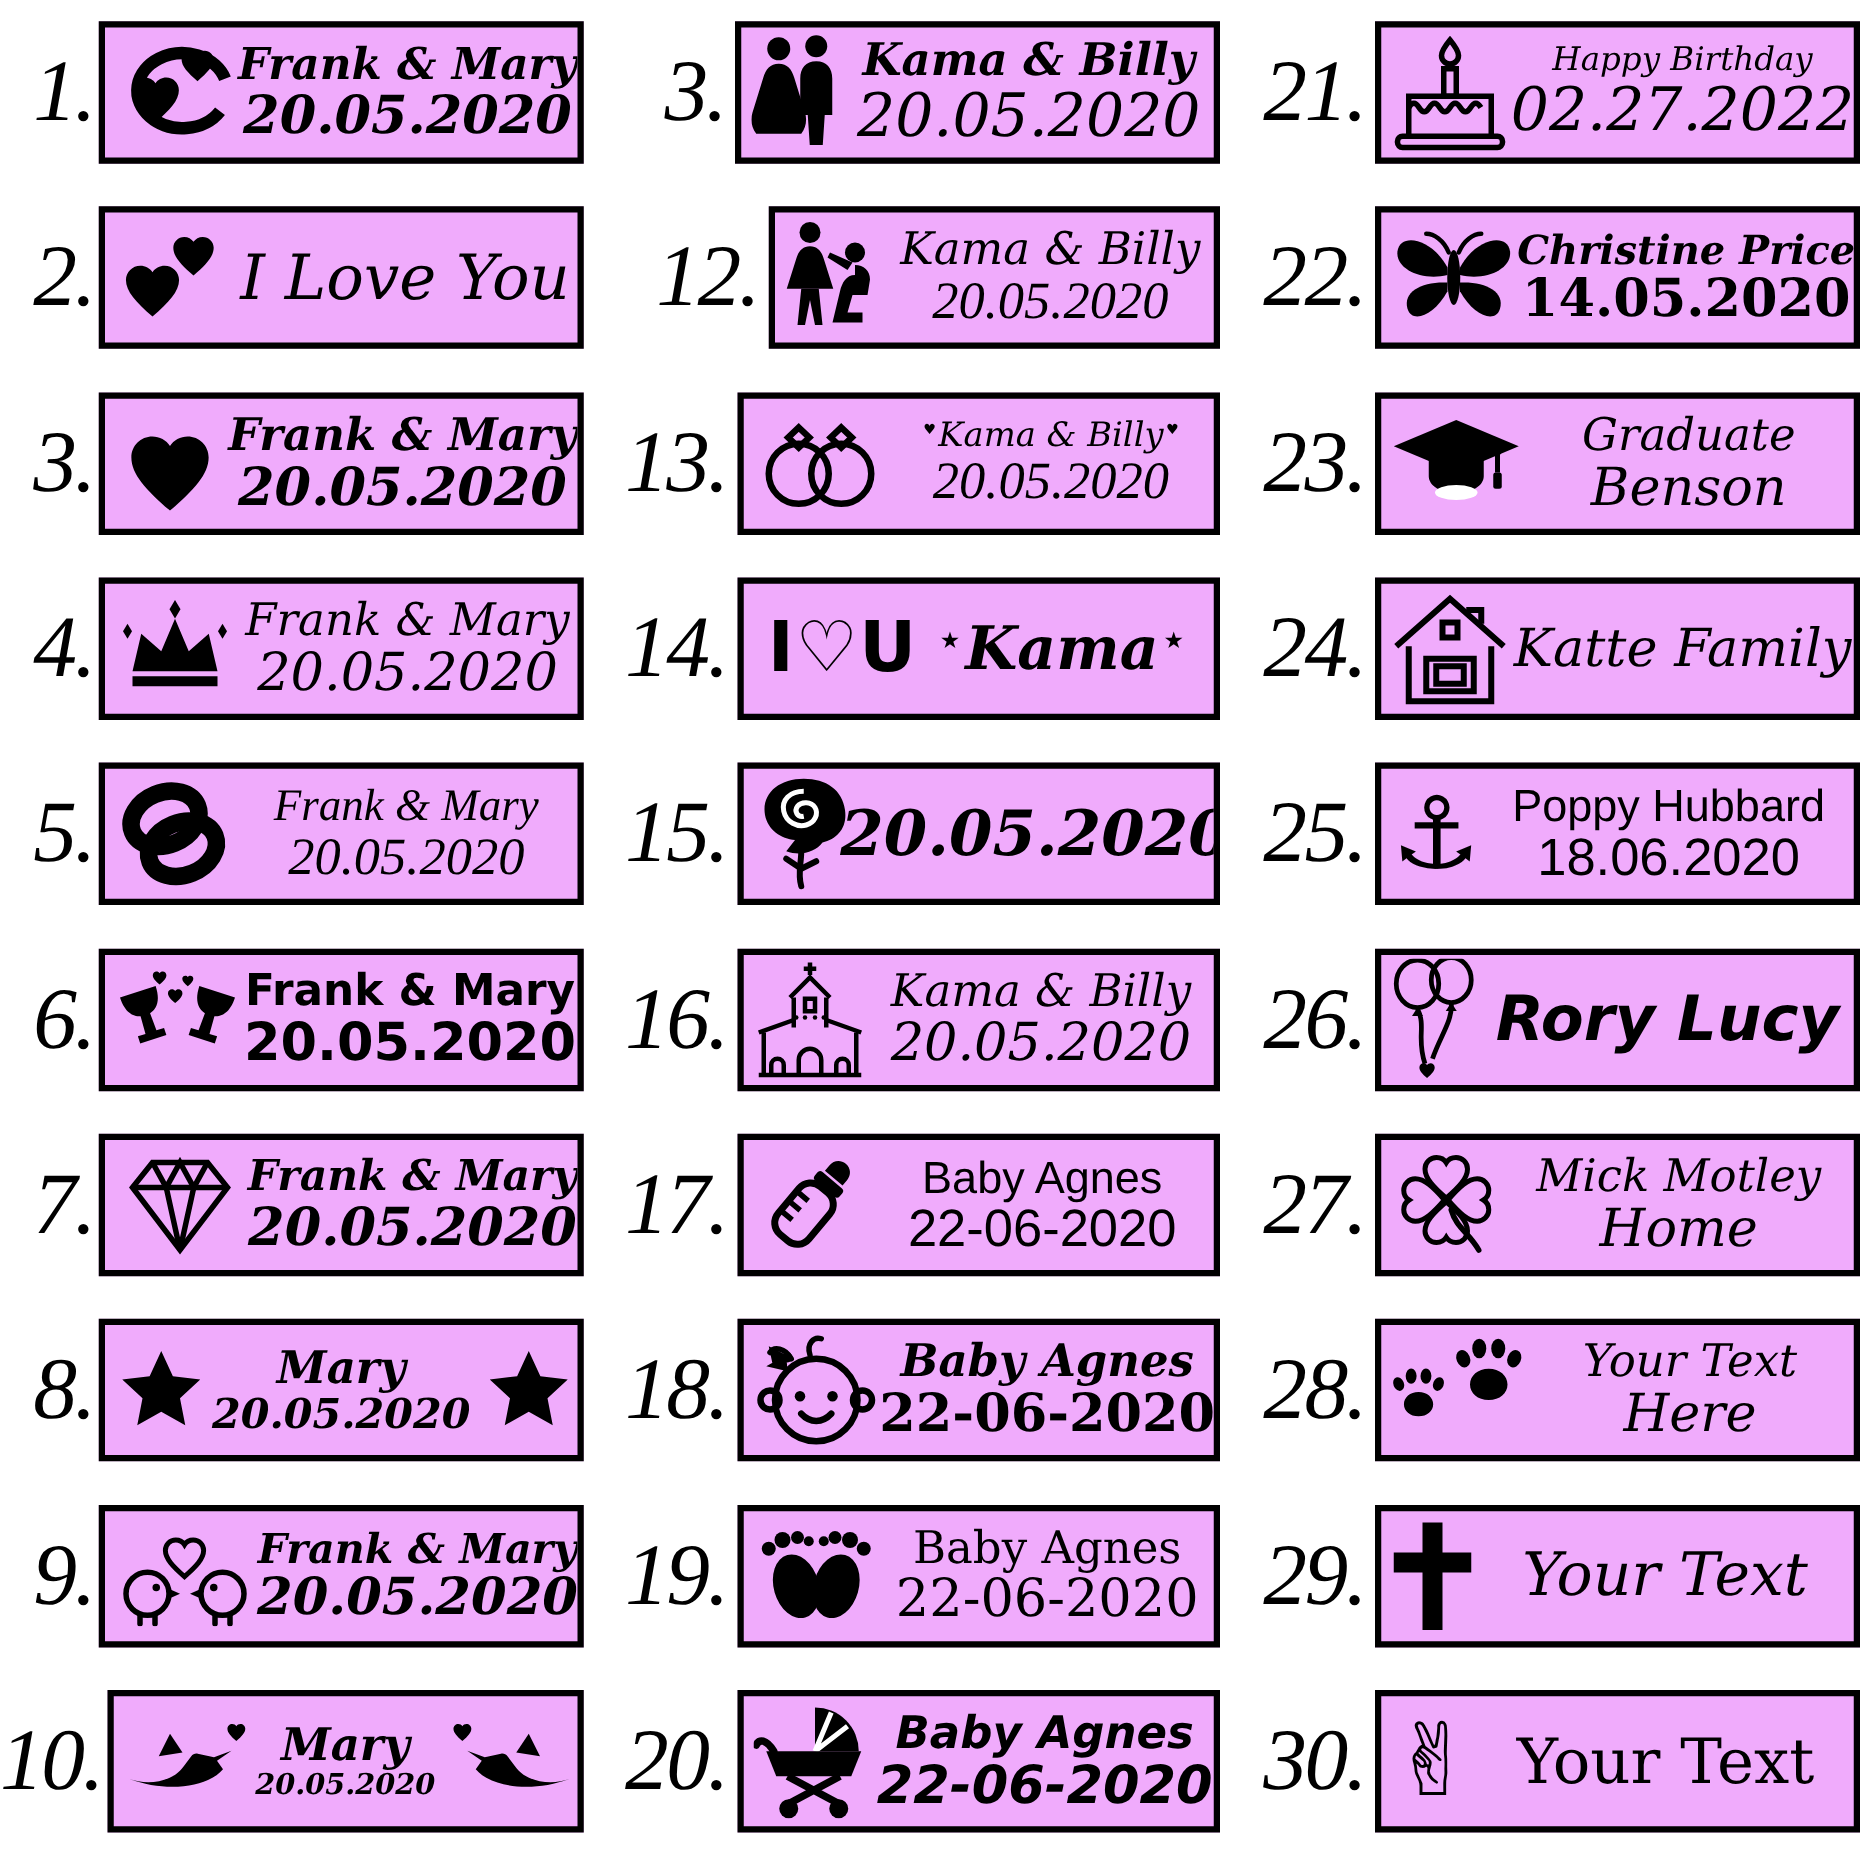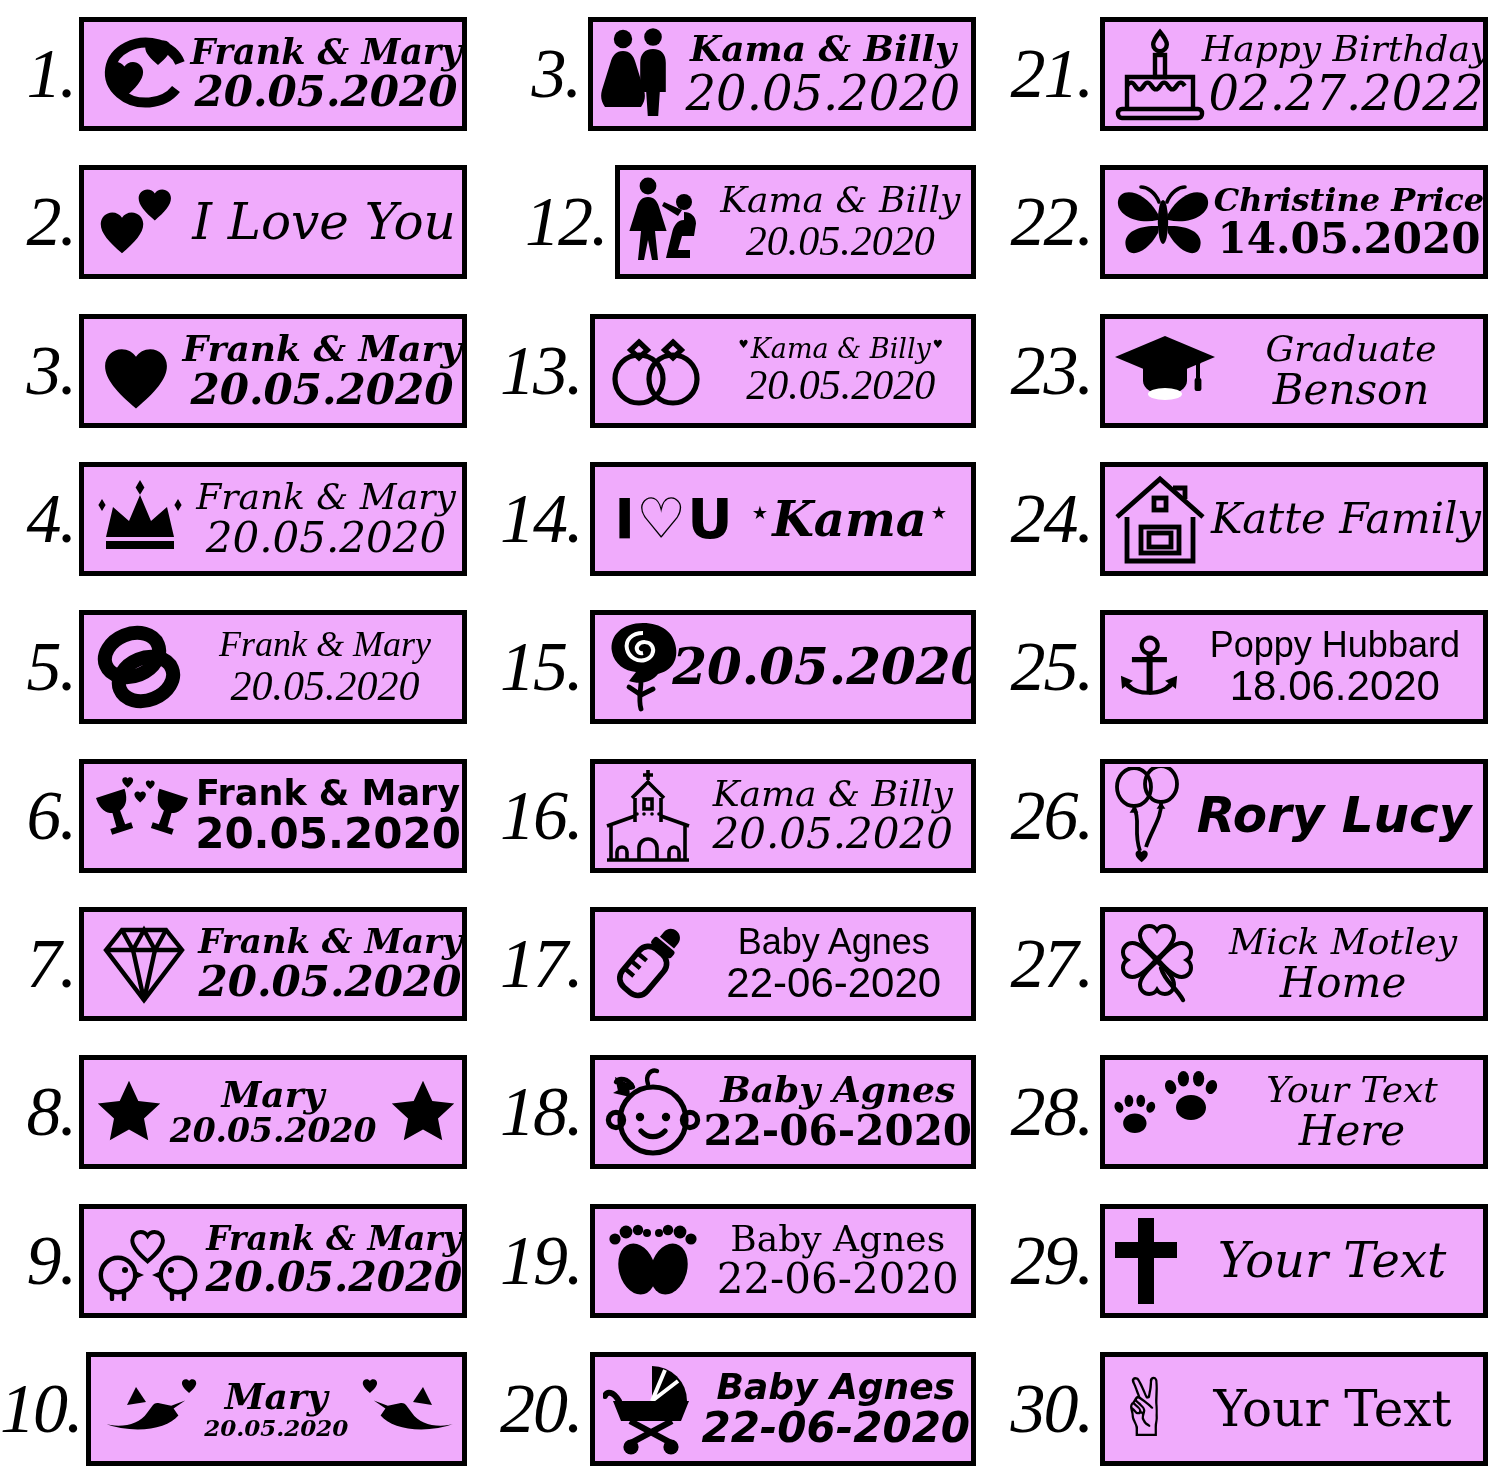--- a/index.html
+++ b/index.html
@@ -463,21 +463,21 @@
             <g fill="none" stroke="#000" stroke-width="2.2">
               <rect x="2.5" y="41" width="42" height="4.5" rx="2"></rect>
               <path d="M7 41V25h33v16"></path>
               <path d="M7 29.5q2.06-3.4 4.12 0t4.12 0t4.13 0t4.13 0t4.12 0t4.13 0t4.12 0"></path>
               <rect x="21" y="14" width="5" height="11"></rect>
               <path d="M23.5 2.5c2.3 2.8 3.4 4.6 3.4 6.2a3.4 3.4 0 1 1-6.8 0c0-1.6 1.1-3.4 3.4-6.2z"></path>
             </g>
           </svg>
         </div>
         <div class="lines">
-          <div class="line s-scr" style="font-size: 36px;"><span>Happy Birthday</span></div>
+          <div class="line s-scr" style="font-size: 26px;"><span>Happy Birthday</span></div>
           <div class="line s-scr s-lg l2"><span>02.27.2022</span></div>
         </div>
       </div>
     </div>
     <div class="cell col-2" style="grid-area: 2 / 3;">
       <div class="num">22.</div>
       <div class="box">
         <div class="icon">
           <svg width="100" height="84" viewBox="0 0 50 42">
             <g fill="#000">

